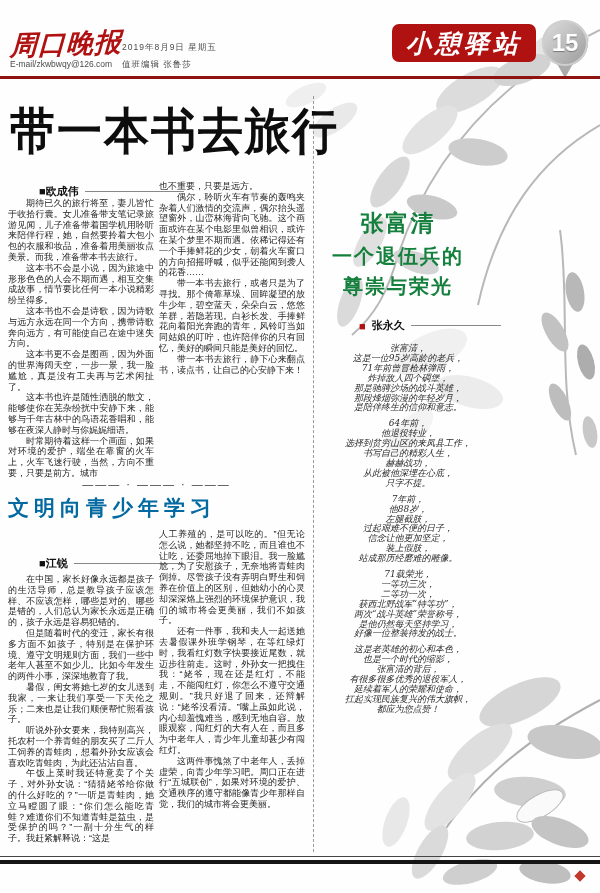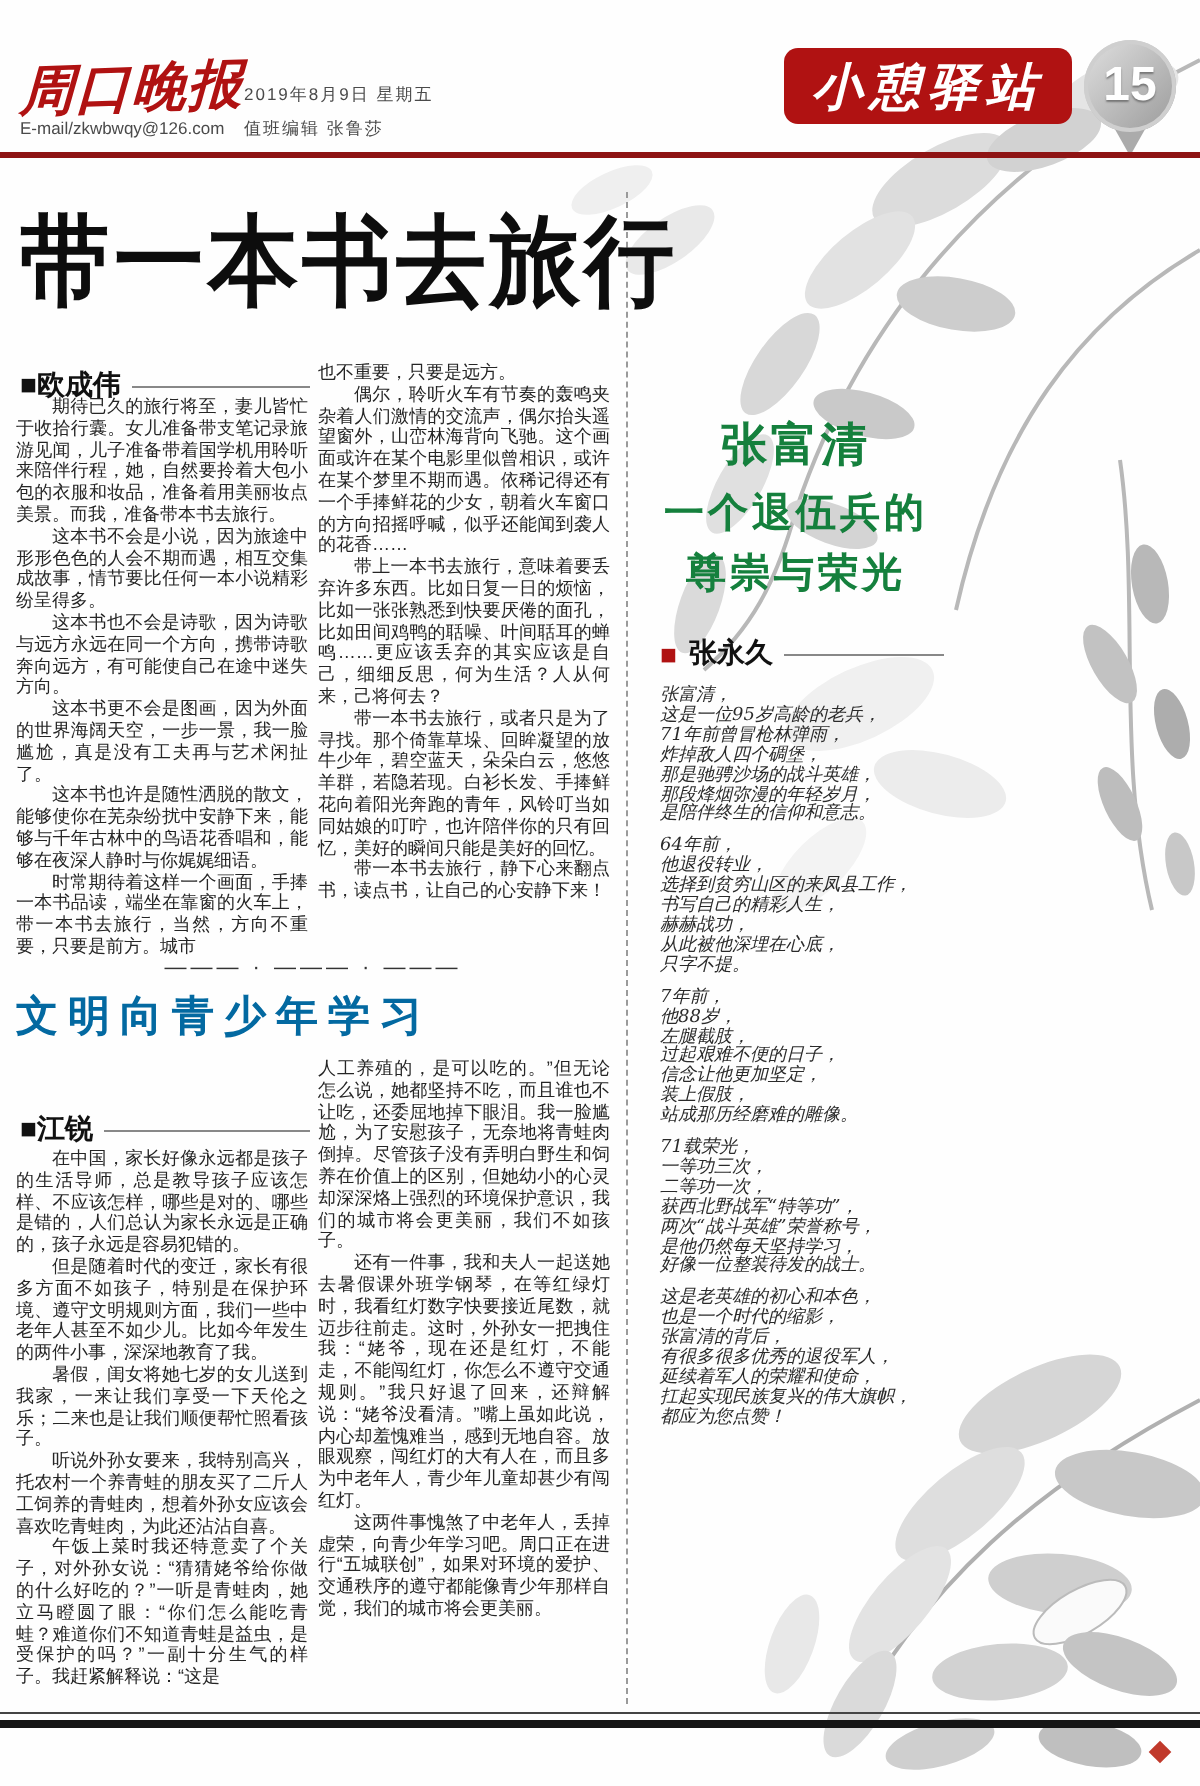--- a/index.html
+++ b/index.html
@@ -24,22 +24,22 @@
   .badge-tail{position:absolute;right:26px;top:44px;width:0;height:0;
          border-left:9px solid transparent;border-right:9px solid transparent;
          border-top:16px solid #ababab;}
   .top-rule{position:absolute;left:0;top:76px;width:600px;height:3px;background:#8e1414;z-index:3;}
   
   .foliage{position:absolute;left:0;top:0;width:600px;height:893px;z-index:0;pointer-events:none;}
   
   .a1-title{position:absolute;left:10px;top:98px;width:300px;z-index:2;
          font-weight:900;font-size:45px;letter-spacing:2px;color:#0d0d0d;
          transform:scaleY(1.1);transform-origin:top left;white-space:nowrap;}
-  .byline{position:absolute;display:flex;align-items:center;gap:6px;font-size:14px;
-         font-weight:bold;color:#111;z-index:2;}
+  .byline{position:absolute;display:flex;align-items:center;gap:6px;font-size:11px;
+         font-weight:bold;color:#111;z-index:2;margin-left:29px;}
   .byline::after{content:"";flex:1;border-top:1px solid #888;}
   .byline1{left:10px;top:184px;width:145px;}
   .byline2{left:10px;top:556px;width:145px;}
   .col{position:absolute;text-align:justify;font-size:9px;line-height:10.8px;
          color:#252525;z-index:2;}
   .col p{margin:0;text-indent:2em;}
   .cont p:first-child{text-indent:0;}
   .a1c1{left:8px;top:198px;width:146px;}
   .a1c2{left:159px;top:181px;width:146px;}
   .hdiv{position:absolute;left:8px;top:478px;width:297px;text-align:center;color:#333;
@@ -53,21 +53,21 @@
   .vdash{position:absolute;left:313px;top:96px;height:756px;border-left:1px dashed #9a9a9a;z-index:1;}
   .poem-title{position:absolute;left:320px;top:206px;width:156px;text-align:center;z-index:2;
          font-family:"DejaVu Serif",serif;font-weight:bold;color:#15803d;letter-spacing:2px;}
   .poem-title div{line-height:1.5;font-size:20px;}
   .poem-title div:first-child{font-size:23px;}
   .byline3{left:330px;top:318px;width:142px;}
   .byline3 .sq{color:#b01212;}
   .poem{position:absolute;left:330px;top:344px;width:156px;z-index:2;
          font-family:"DejaVu Serif",serif;font-style:italic;font-size:9px;
          line-height:9.9px;color:#2a2a2a;}
-  .poem .stanza{margin-bottom:6px;}
+  .poem .stanza{margin-bottom:6px;text-align:center;}
   
   .foot-thin{position:absolute;left:0;top:856px;width:600px;height:1px;background:#444;z-index:2;}
   .foot-thick{position:absolute;left:0;top:860px;width:600px;height:4px;background:#151515;z-index:2;}
   .ornament{position:absolute;left:574px;top:870px;width:12px;height:12px;z-index:3;}
   .ornament i{position:absolute;left:2px;top:2px;width:8px;height:8px;background:#c0392b;
          transform:rotate(45deg);display:block;}
 </style>
 </head>
 <body>
 
@@ -140,26 +140,25 @@
   <div class="a1-title">带一本书去旅行</div>
   <div class="byline byline1">
     <span>■欧成伟</span>
   </div>
   <div class="col a1c1">
       <p>期待已久的旅行将至，妻儿皆忙于收拾行囊。女儿准备带支笔记录旅游见闻，儿子准备带着国学机用聆听来陪伴行程，她，自然要拎着大包小包的衣服和妆品，准备着用美丽妆点美景。而我，准备带本书去旅行。</p>
       <p>这本书不会是小说，因为旅途中形形色色的人会不期而遇，相互交集成故事，情节要比任何一本小说精彩纷呈得多。</p>
       <p>这本书也不会是诗歌，因为诗歌与远方永远在同一个方向，携带诗歌奔向远方，有可能使自己在途中迷失方向。</p>
       <p>这本书更不会是图画，因为外面的世界海阔天空，一步一景，我一脸尴尬，真是没有工夫再与艺术闲扯了。</p>
       <p>这本书也许是随性洒脱的散文，能够使你在芜杂纷扰中安静下来，能够与千年古林中的鸟语花香唱和，能够在夜深人静时与你娓娓细语。</p>
-      <p>时常期待着这样一个画面，手捧一本书品读，端坐在靠窗的火车上，带一本书去旅行，当然，方向不重要，只要是前方。城市</p>
+      <p>时常期待着这样一个画面，如果对环境的爱护，端坐在靠窗的火车上，火车飞速行驶，当然，方向不重要，只要是前方。城市</p>
     </div>
   <div class="col cont a1c2">
       <p>也不重要，只要是远方。</p>
       <p>偶尔，聆听火车有节奏的轰鸣夹杂着人们激情的交流声，偶尔抬头遥望窗外，山峦林海背向飞驰。这个画面或许在某个电影里似曾相识，或许在某个梦里不期而遇。依稀记得还有一个手捧鲜花的少女，朝着火车窗口的方向招摇呼喊，似乎还能闻到袭人的花香……</p>
-      <p>带上一本书去旅行，意味着要丢弃许多东西。比如日复一日的烦恼，比如一张张熟悉到快要厌倦的面孔，比如田间鸡鸭的聒噪、叶间聒耳的蝉鸣……更应该丢弃的其实应该是自己，细细反思，何为生活？人从何来，己将何去？</p>
       <p>带一本书去旅行，或者只是为了寻找。那个倚靠草垛、回眸凝望的放牛少年，碧空蓝天，朵朵白云，悠悠羊群，若隐若现。白衫长发、手捧鲜花向着阳光奔跑的青年，风铃叮当如同姑娘的叮咛，也许陪伴你的只有回忆，美好的瞬间只能是美好的回忆。</p>
       <p>带一本书去旅行，静下心来翻点书，读点书，让自己的心安静下来！</p>
     </div>
 
   <div class="hdiv">——— · ——— · ———</div>
 
   <div class="a2-title">文明向青少年学习</div>
   <div class="byline byline2">
     <span>■江锐</span>
   </div>

